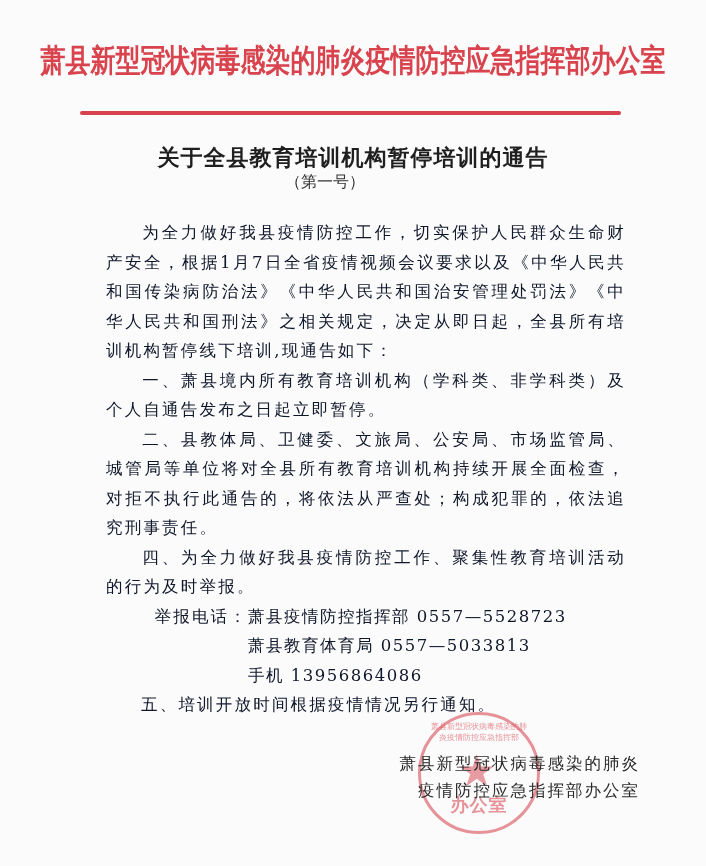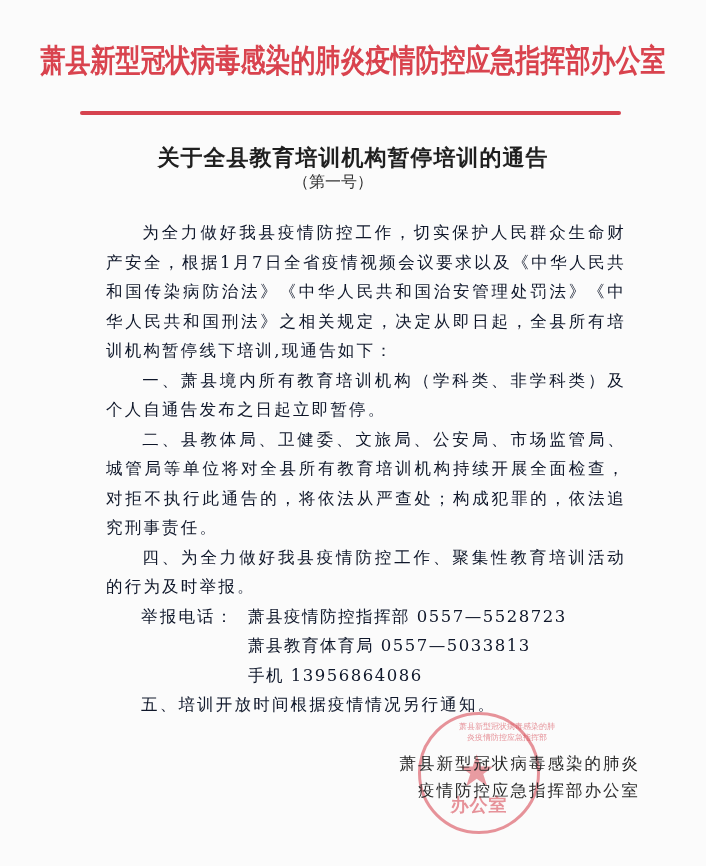--- a/index.html
+++ b/index.html
@@ -13,31 +13,31 @@
     color: #d9434e; letter-spacing: 0px; transform: scaleY(1.25); transform-origin: top center;
   }
   .header-rule {
     position: absolute; left: 80px; top: 111px; width: 541px; height: 4px; background: #d6434f; border-radius: 2px;
   }
   .doc-title {
     position: absolute; left: 0; width: 706px; top: 143px; text-align: center;
     font-family: "DejaVu Sans", sans-serif; font-weight: bold; font-size: 22px; color: #1f1f1f; letter-spacing: 1px;
   }
   .doc-number {
-    position: absolute; left: 8px; width: 650px; top: 172px; text-align: center;
+    position: absolute; left: 0; width: 650px; top: 172px; text-align: center;
     font-size: 16px; color: #333;
   }
   .body {
     position: absolute; left: 106px; top: 218px; width: 520px;
     font-size: 16.5px; line-height: 29.5px; letter-spacing: 2.2px; color: #0f172a;
   }
   .body p { margin: 0; text-align: justify; }
   .indent { text-indent: 2.2em; }
   .contact-row { display: flex; }
-  .contact-label { width: 142px; padding-left: 35px; box-sizing: border-box; flex: none; }
+  .contact-label { width: 142px; padding-left: 35px; box-sizing: border-box; flex: none; text-align: right; }
   .contact-val { flex: 1; letter-spacing: 1.5px; }
   .item5 { padding-left: 35px; }
   .signature {
     position: absolute; left: 340px; top: 750px; width: 300px;
     font-size: 16.5px; line-height: 27px; letter-spacing: 2px; color: #2a2a2a; text-align: right;
   }
   .sig-line1 { padding-right: 0px; }
   .sig-date { padding-right: 40px; }
   .seal {
     position: absolute; left: 418px; top: 712px; width: 122px; height: 122px; border-radius: 50%;
@@ -45,21 +45,21 @@
   }
   .seal-star {
     position: absolute; left: 36px; top: 30px; font-size: 44px; color: rgba(214, 60, 72, 0.5); font-family: "DejaVu Sans", sans-serif;
   }
   .seal-text {
     position: absolute; left: 0; width: 116px; top: 78px; text-align: center; font-size: 18px; font-weight: bold;
     color: rgba(214, 60, 72, 0.55); letter-spacing: 1px; font-family: "DejaVu Sans", sans-serif;
   }
   .seal-ring {
     position: absolute; left: 10px; top: 6px; width: 96px; text-align: center; font-size: 8px;
-    color: rgba(214, 60, 72, 0.55); letter-spacing: 0; font-family: Liberation Mono, monospace; margin-left: 28px;
+    color: rgba(214, 60, 72, 0.55); letter-spacing: 0; font-family: Liberation Mono, monospace;
   }
 </style>
 </head>
 <body>
 
 <div class="header-title">萧县新型冠状病毒感染的肺炎疫情防控应急指挥部办公室</div>
 <div class="header-rule"></div>
 
 <div class="doc-title">关于全县教育培训机构暂停培训的通告</div>
 <div class="doc-number">（第一号）</div>

